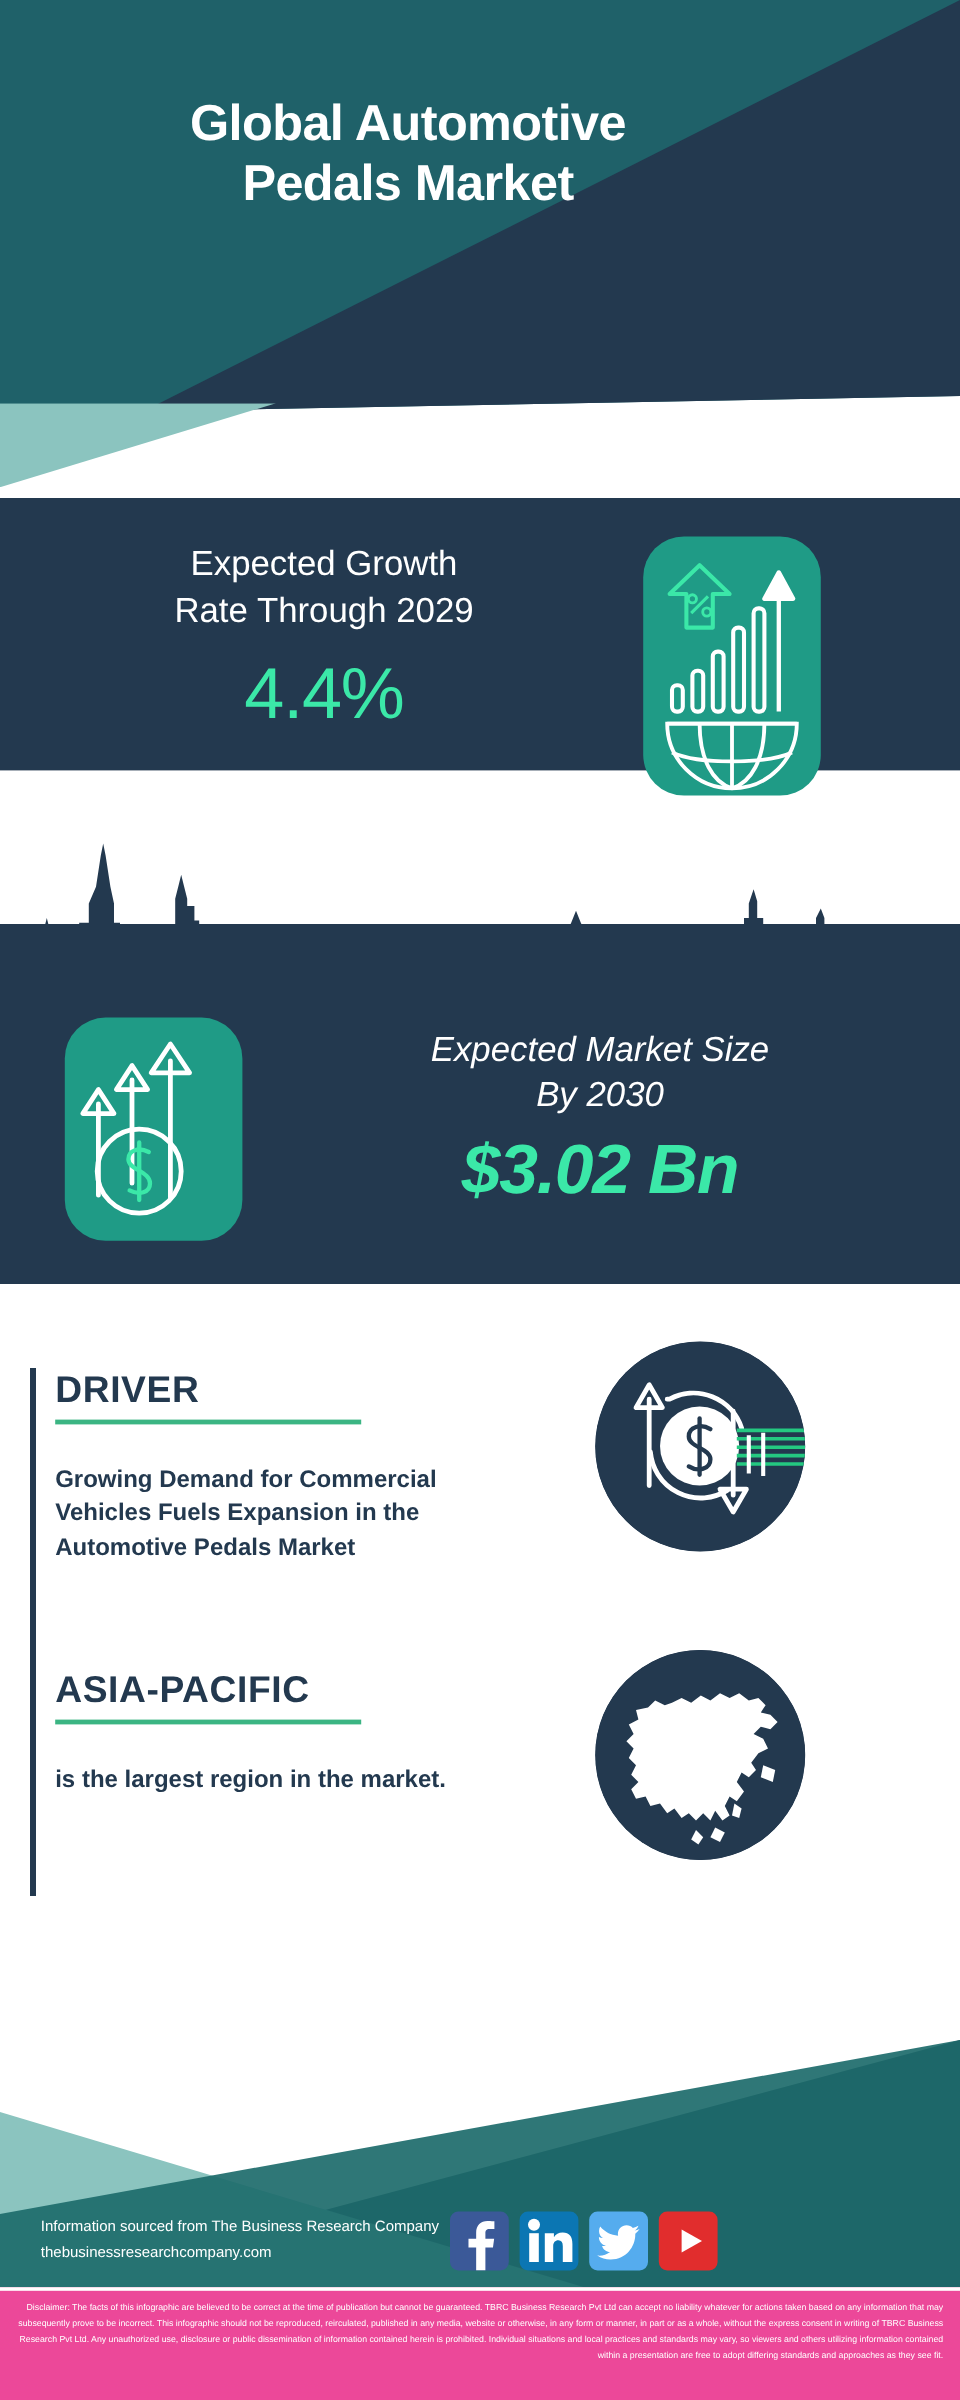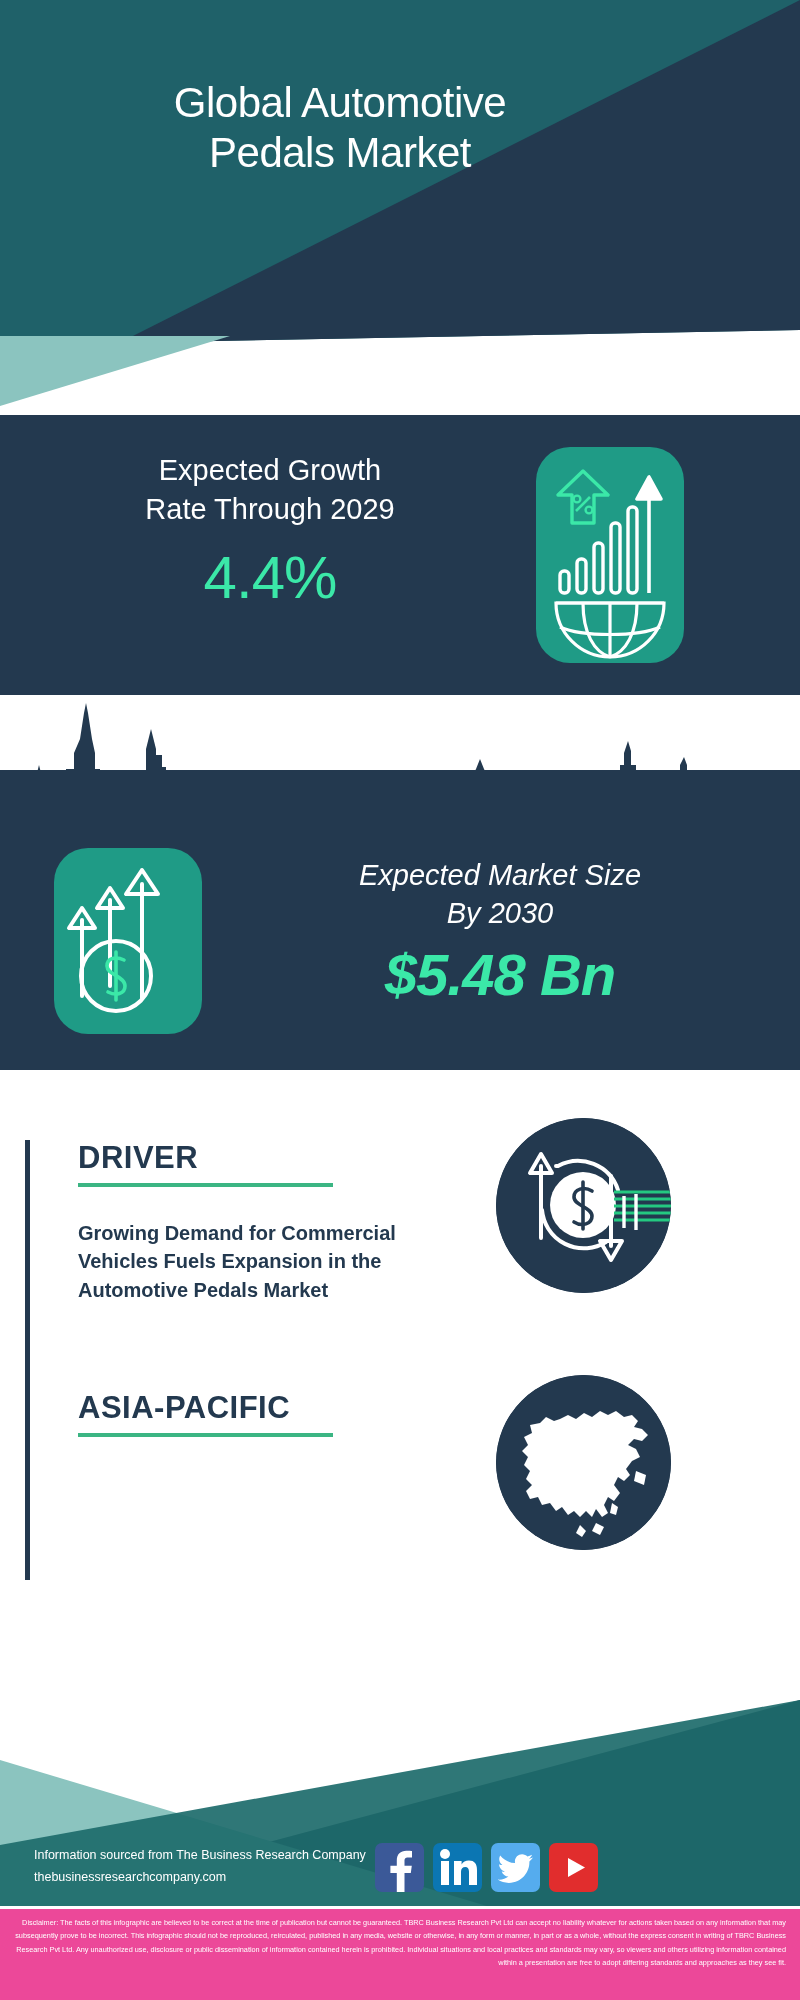--- a/index.html
+++ b/index.html
@@ -22,36 +22,36 @@
   .header-diag{
     position:absolute;left:0;top:0;width:800px;height:345px;
     background:#23394f;
     clip-path:polygon(100% 0, 100% 100%, 115px 100%);
   }
   .header-title{
     position:absolute;left:0;top:78px;width:680px;
     text-align:center;
     color:#ffffff;
     font-size:42px;
-    font-weight:normal;
+    font-weight:bold;
     line-height:1.18;
     letter-spacing:-0.5px;
     z-index:3;
   }
 
   
   .teal-tri{
     position:absolute;left:0;top:336px;width:230px;height:70px;
     background:#8bc4bf;
     clip-path:polygon(0 0,100% 0,0 100%);
   }
 
   
   .growth{
-    position:absolute;left:0;top:415px;width:800px;height:280px;
+    position:absolute;left:0;top:415px;width:800px;height:227px;
     background:#23394f;
   }
   .growth-text{
     position:absolute;left:30px;top:36px;width:480px;text-align:center;
   }
   .growth-label{
     color:#ffffff;font-size:29px;line-height:1.35;font-weight:normal;
   }
   .growth-value{
     color:#3be8a8;font-size:60px;font-weight:normal;margin-top:14px;letter-spacing:-1px;
@@ -82,21 +82,21 @@
   .market-text{
     position:absolute;left:230px;top:86px;width:540px;text-align:center;
   }
   .market-label{color:#ffffff;font-size:29px;line-height:1.32;}
   .market-value{color:#3be8a8;font-size:58px;font-weight:bold;margin-top:8px;letter-spacing:-1px;}
 
   
   .content{
     position:absolute;left:0;top:1070px;width:800px;height:600px;background:#ffffff;
   }
-  .block{position:absolute;padding-left:32px;}
+  .block{position:absolute;}
   .block-bar{
     position:absolute;left:0;top:0;width:5px;background:#23394f;
   }
   .block-head{
     color:#23394f;font-size:31px;font-weight:bold;letter-spacing:0.5px;
   }
   .block-rule{
     width:255px;height:4px;background:#3bb583;margin:7px 0 12px 0;
   }
   .block-body{
@@ -221,21 +221,21 @@
           <path d="M70 112 C62 108 53 110 53 118 C53 127 71 128 71 138 C71 146 62 148 54 144"></path>
           <line x1="62" y1="104" x2="62" y2="152"></line>
         </g>
       </svg>
     </div>
     <div class="market-text">
       <div class="market-label">
         <div>Expected Market Size</div>
         <div>By 2030</div>
       </div>
-      <div class="market-value">$5.48 Bn</div>
+      <div class="market-value">$3.02 Bn</div>
     </div>
   </div>
 
   <div class="content">
 
     <div class="block" style="left:25px;top:70px;width:420px;">
       <div class="block-bar" style="height:256px;"></div>
       <div style="padding-left:21px;">
         <div class="block-head">DRIVER</div>
         <div class="block-rule"></div>
@@ -269,20 +269,21 @@
           <line x1="140" y1="76" x2="140" y2="112"></line>
         </g>
       </svg>
     </div>
 
     <div class="block" style="left:25px;top:320px;width:420px;">
       <div class="block-bar" style="height:190px;"></div>
       <div style="padding-left:21px;">
         <div class="block-head">ASIA-PACIFIC</div>
         <div class="block-rule"></div>
+        <div class="block-body">is the largest region in the market.</div>
       </div>
     </div>
 
     <div class="circle-icon" style="left:496px;top:305px;">
       <svg width="175" height="175" viewBox="0 0 175 175">
         <circle cx="87.5" cy="87.5" r="87.5" fill="#23394f"></circle>
         <path fill="#ffffff" d="M64 44 L72 40 L80 44 L88 38 L96 42 L104 36 L112 40 L120 36 L128 42 L136 40 L142 46 L138 52 L146 54 L152 60 L146 66 L138 64 L132 70 L140 74 L144 82 L136 86 L130 94 L134 100 L128 106 L122 102 L118 110 L124 118 L118 126 L112 122 L108 130 L112 138 L106 142 L100 134 L96 142 L90 136 L84 142 L78 136 L72 140 L66 132 L60 136 L54 128 L46 130 L42 122 L34 124 L30 116 L36 110 L30 104 L34 96 L28 90 L32 82 L26 76 L32 70 L28 62 L36 58 L34 50 L44 48 L50 42 L58 46 Z"></path>
         <path fill="#ffffff" d="M116 128 L122 132 L120 140 L114 138 Z"></path>
         <path fill="#ffffff" d="M100 148 L108 152 L104 160 L96 156 Z"></path>
         <path fill="#ffffff" d="M84 150 L90 156 L86 162 L80 158 Z"></path>

